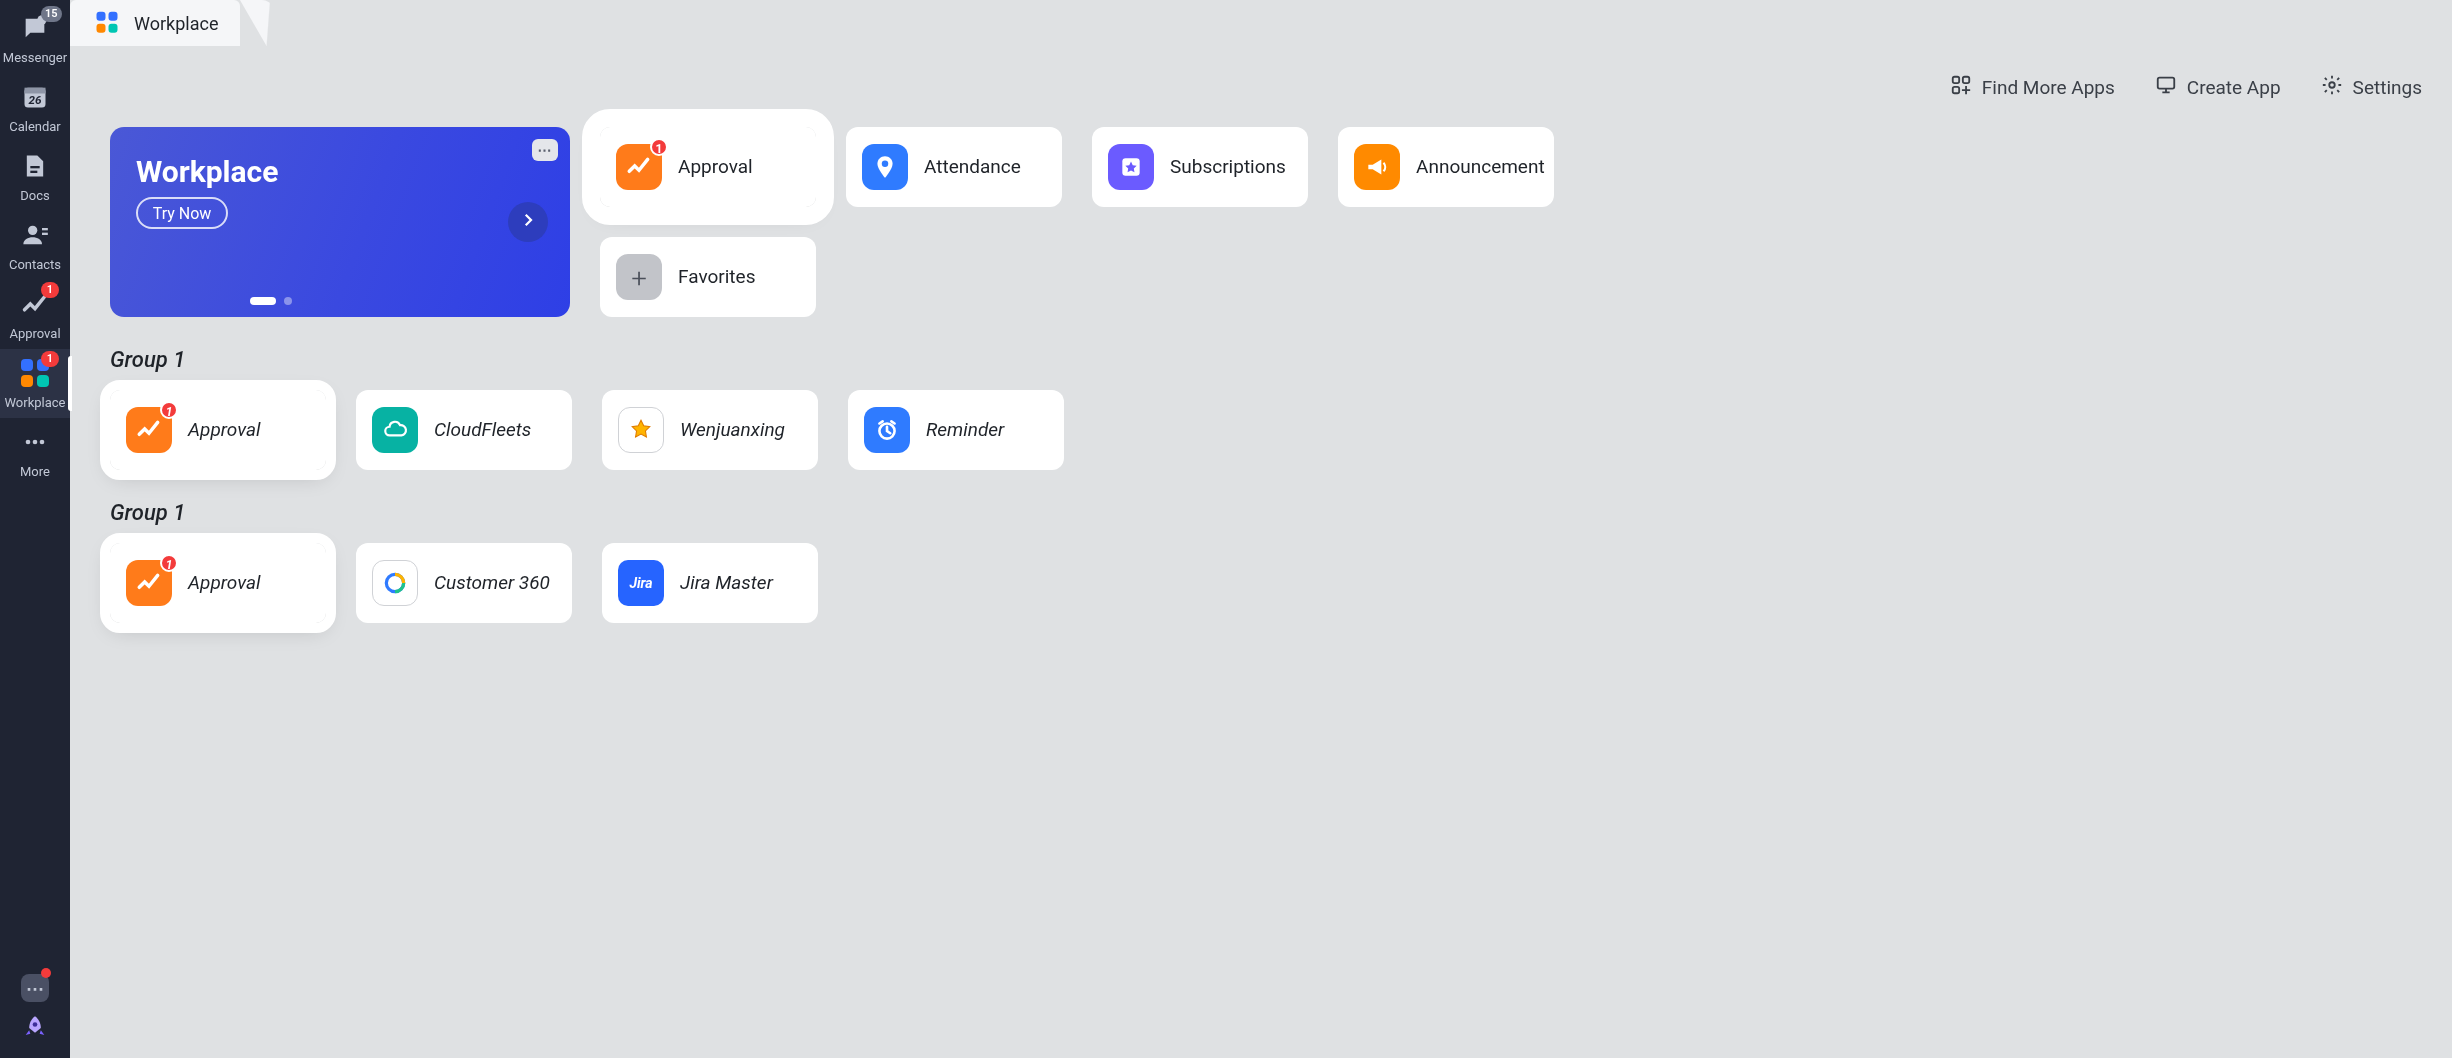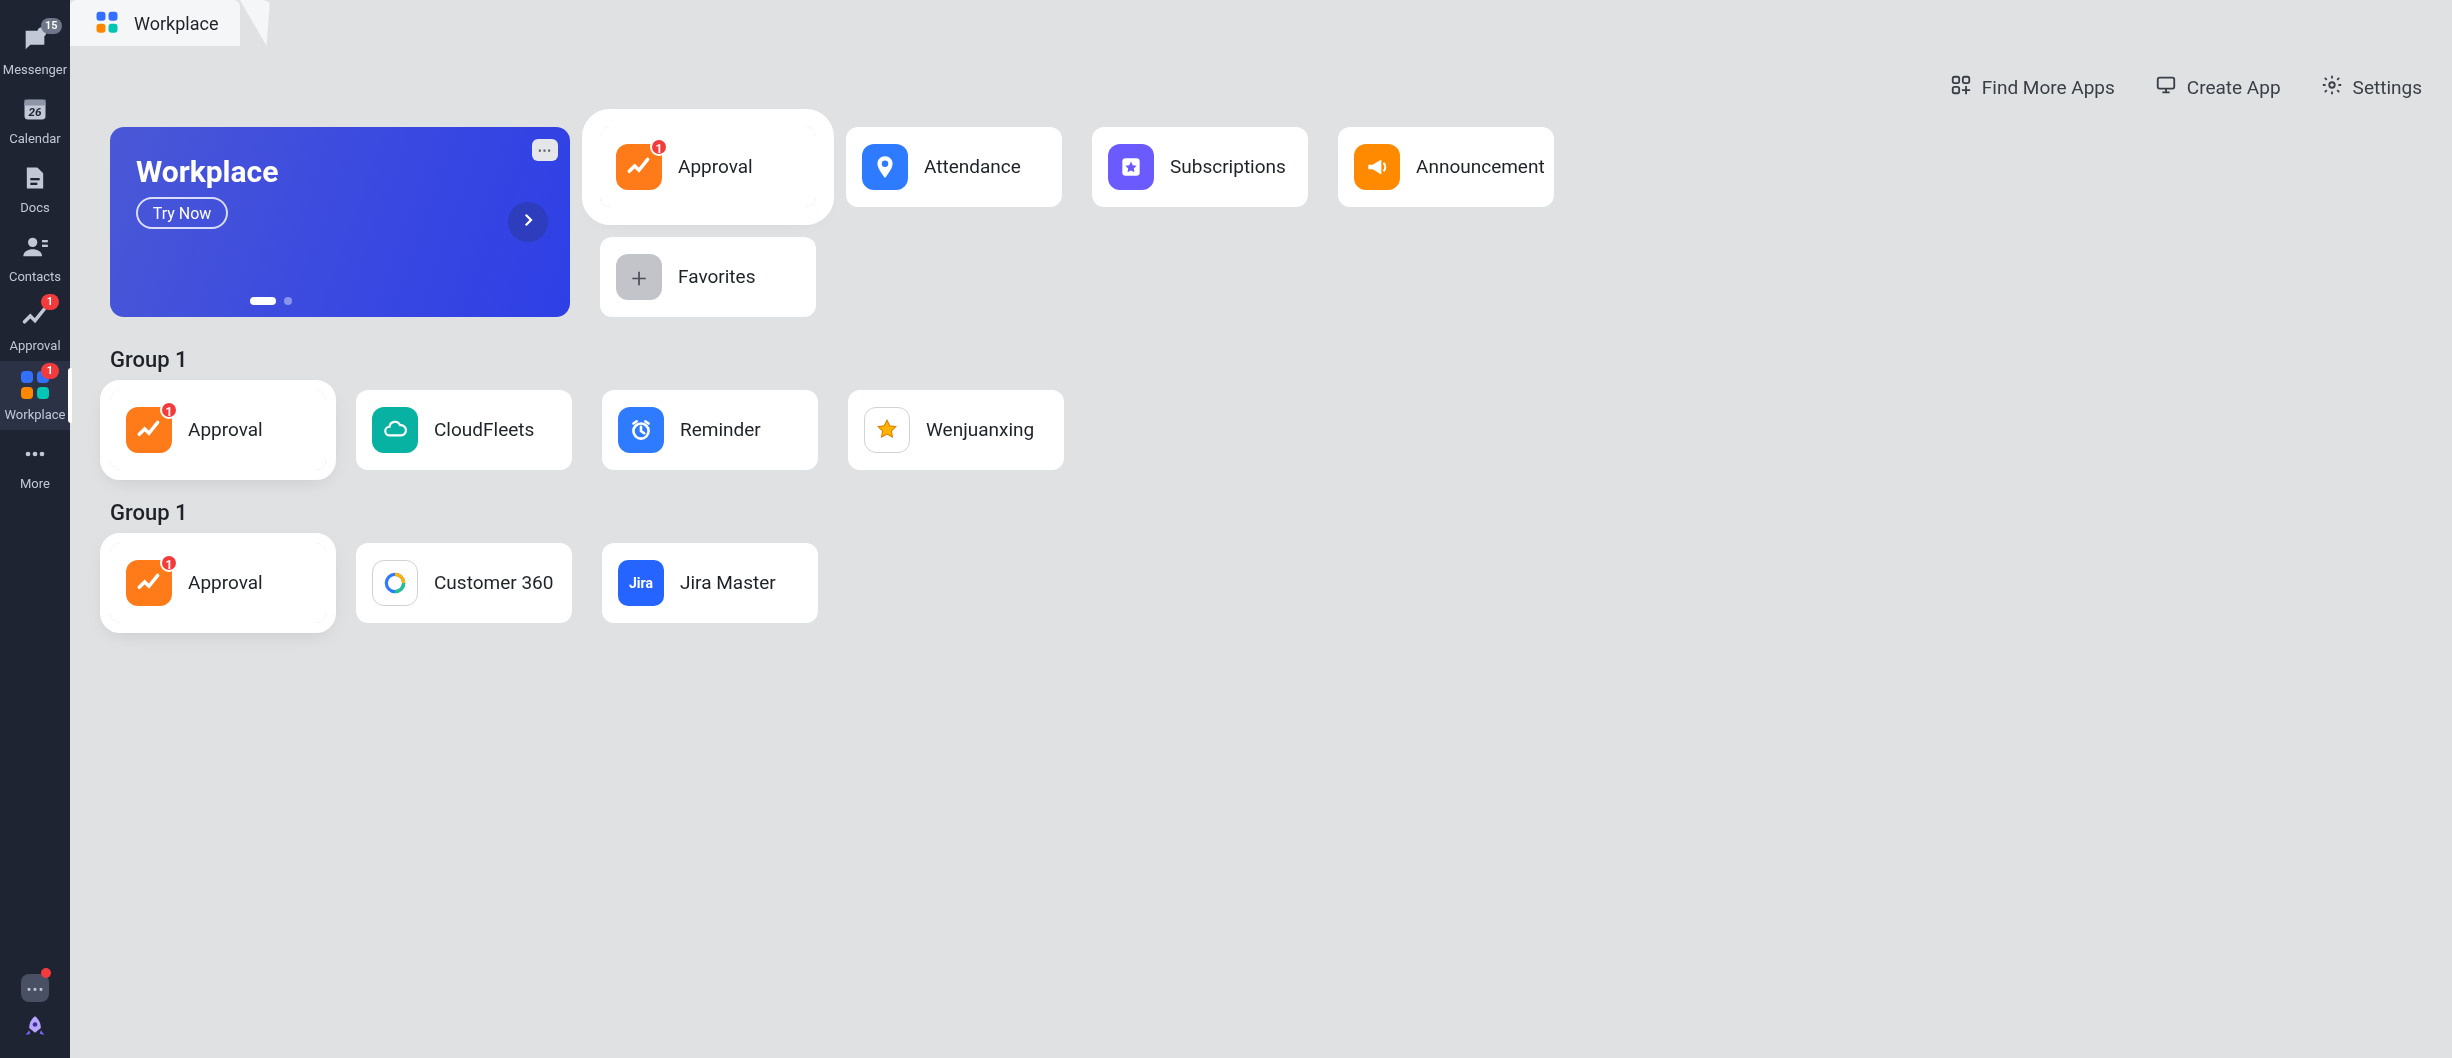--- a/index.html
+++ b/index.html
@@ -2,21 +2,21 @@
 <html><head>
 <meta charset="utf-8">
 <style>
   * { box-sizing: border-box; margin: 0; padding: 0; }
   html, body { width: 100%; height: 100%; font-family: -apple-system, BlinkMacSystemFont, "Segoe UI", Roboto, Helvetica, Arial, sans-serif; background:#dfe1e3; }
   .app { display:flex; width:100%; height:100%; }
 
   
   .sidebar {
     width:70px; min-width:70px; background:#1f2433; display:flex; flex-direction:column;
-    align-items:center; padding-top:16px; color:#c2c8d6; position:relative;
+    align-items:center; padding-top:4px; color:#c2c8d6; position:relative;
   }
   .side-item {
     width:100%; display:flex; flex-direction:column; align-items:center; justify-content:center;
     padding:10px 0 8px 0; cursor:pointer; position:relative; font-size:14px;
   }
   .side-item.active { background:#2c3245; }
   .side-item.active::after {
     content:""; position:absolute; right:-2px; top:10%; height:80%; width:4px; background:#fff; border-radius:3px 0 0 3px;
   }
   .side-label { margin-top:6px; font-size:13px; color:#c2c8d6; }
@@ -58,21 +58,21 @@
   .tab .wdot{ transform:scale(.75); }
 
   
   .content { flex:1; background:#dfe1e3; padding:0 18px 40px 40px; overflow:auto; }
 
   .actionbar { display:flex; justify-content:flex-end; gap:40px; padding:28px 12px 26px 0; }
   .action { display:flex; align-items:center; gap:10px; color:#3a3f47; font-size:19px; cursor:pointer; }
   .action svg { width:22px; height:22px; fill:none; stroke:#3a3f47; stroke-width:2; }
 
   .grid-row { display:flex; flex-wrap:wrap; gap:30px; }
-  .groups { margin-top:30px; }
+  .groups { margin-top:30px;font-style:italic; }
 
   
   .promo {
     width:460px; height:190px; border-radius:14px; overflow:hidden; position:relative;
     background:linear-gradient(110deg,#4a58d6 0%, #3a49e0 55%, #2e3fe6 100%);
     color:#fff; padding:28px 26px 22px 26px; display:flex; flex-direction:column;
   }
   .promo .t1{ font-size:30px; font-weight:700; color:#7fe3a0; line-height:1.1; }
   .promo .t2{ font-size:30px; font-weight:700; color:#fff; line-height:1.1; }
   .promo .try{
@@ -364,36 +364,36 @@
             </div>
             <div class="tile">
               <div class="app-icon cloud">
                 <svg viewBox="0 0 24 24">
                   <path d="M7 17a4 4 0 010-8 5 5 0 019.6-1.5A4 4 0 1118 17H7z" fill="none" stroke="#fff" stroke-width="2"></path>
                 </svg>
               </div>
               <span class="lbl">CloudFleets</span>
             </div>
             <div class="tile">
+              <div class="app-icon star">
+                <svg viewBox="0 0 24 24">
+                  <path d="M12 3l2.5 5.1 5.6.8-4 3.9.9 5.6L12 15.8 7 18.4l.9-5.6-4-3.9 5.6-.8L12 3z" fill="#ffb400" stroke="#e07c00" stroke-width="1"></path>
+                </svg>
+              </div>
+              <span class="lbl">Wenjuanxing</span>
+            </div>
+            <div class="tile">
               <div class="app-icon clock">
                 <svg viewBox="0 0 24 24">
                   <circle cx="12" cy="13" r="7" fill="none" stroke="#fff" stroke-width="2.4"></circle>
                   <path d="M12 9v4l3 2" stroke="#fff" stroke-width="2.4" fill="none" stroke-linecap="round"></path>
                   <path d="M8 4l-3 2M16 4l3 2" stroke="#fff" stroke-width="2.4" stroke-linecap="round"></path>
                 </svg>
               </div>
               <span class="lbl">Reminder</span>
-            </div>
-            <div class="tile">
-              <div class="app-icon star">
-                <svg viewBox="0 0 24 24">
-                  <path d="M12 3l2.5 5.1 5.6.8-4 3.9.9 5.6L12 15.8 7 18.4l.9-5.6-4-3.9 5.6-.8L12 3z" fill="#ffb400" stroke="#e07c00" stroke-width="1"></path>
-                </svg>
-              </div>
-              <span class="lbl">Wenjuanxing</span>
             </div>
           </div>
           <div class="section-title">Group 1</div>
           <div class="grid-row">
             <div class="tile hl">
               <div class="app-icon approval">
                 <svg viewBox="0 0 24 24">
                   <path d="M3 16l5-5 4 4 8-10" stroke="#fff" stroke-width="3.2" fill="none" stroke-linecap="round"></path>
                 </svg>
                 <span class="icn-badge">1</span>

